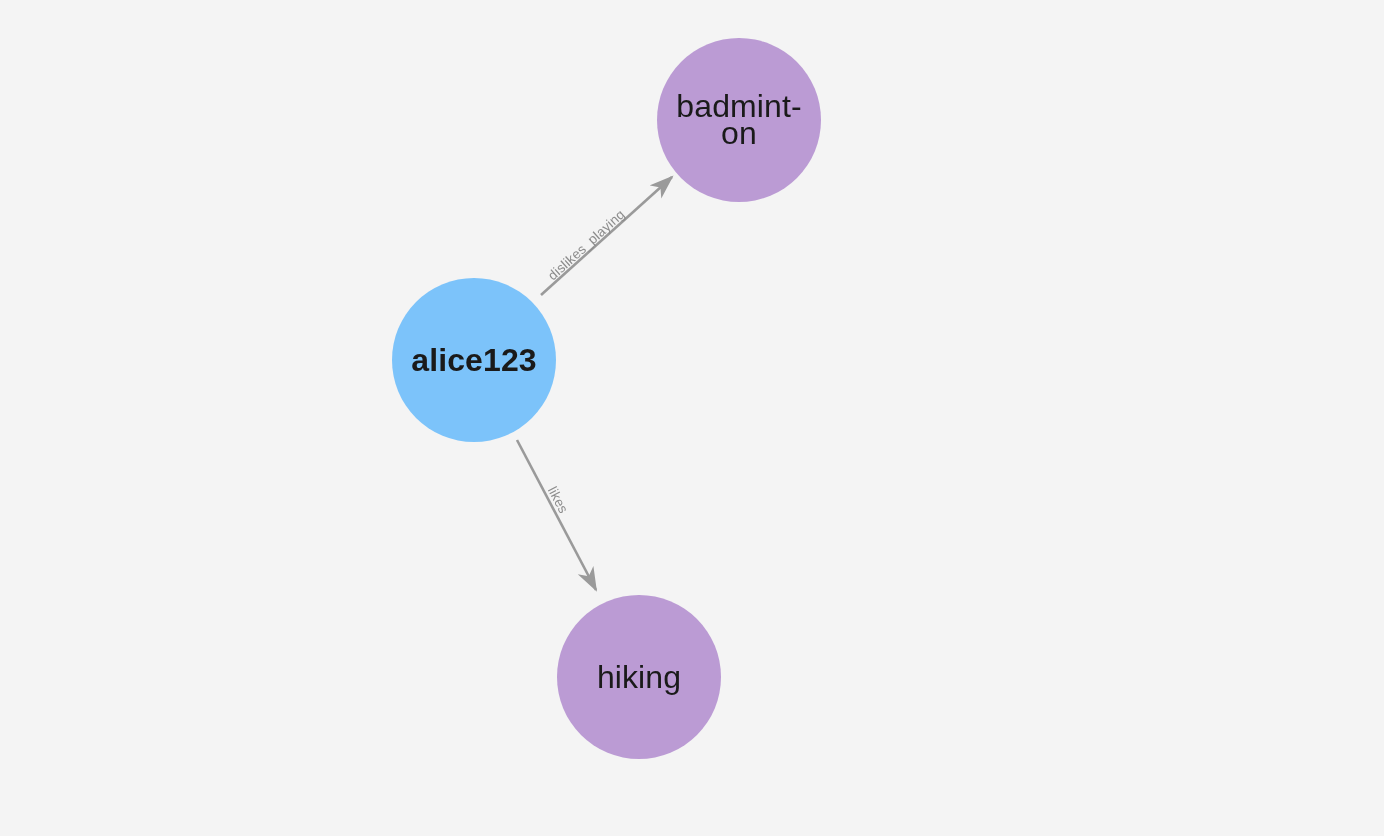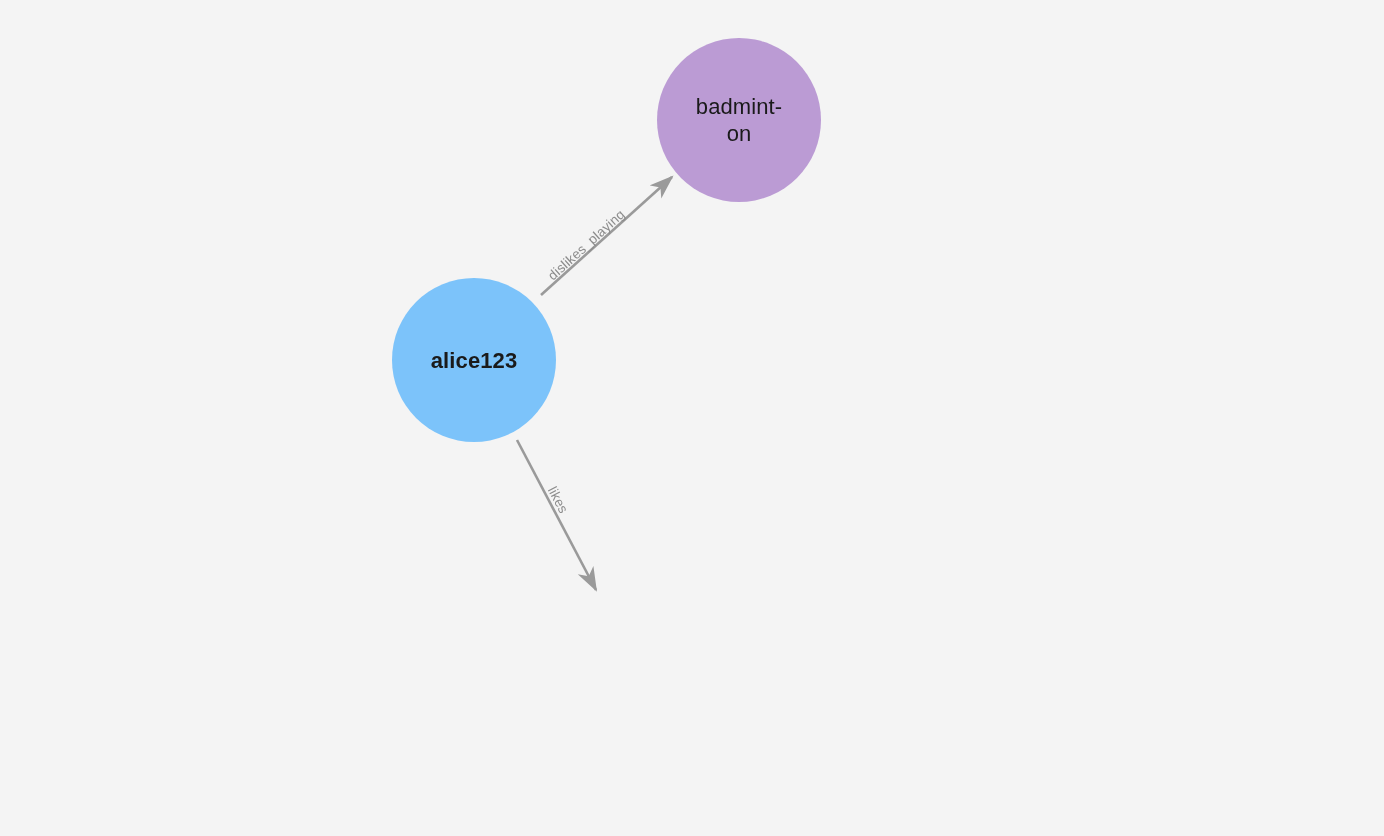--- a/index.html
+++ b/index.html
@@ -30,21 +30,21 @@
     position: absolute;
     border-radius: 50%;
     display: flex;
     align-items: center;
     justify-content: center;
     text-align: center;
     box-sizing: border-box;
   }
   .node-label {
     color: #1a1a1a;
-    font-size: 22px;
+    font-size: 32px;
     line-height: 27px;
     letter-spacing: 0.1px;
     white-space: pre-line;
     pointer-events: none;
     padding: 0 6px;
   }
   .edge-label {
     position: absolute;
     color: #8c8c8c;
     font-size: 13.5px;
@@ -75,14 +75,17 @@
 
   <div class="graph-node" id="node-0" style="left: 392px; top: 278px; width: 164px; height: 164px; background: rgb(124, 195, 250); font-weight: bold;">
     <span class="node-label" style="color: rgb(26, 26, 26);">alice123</span>
   </div>
 
   <div class="graph-node" id="node-1" style="left: 657px; top: 38px; width: 164px; height: 164px; background: rgb(187, 155, 212);">
     <span class="node-label" style="color: rgb(26, 26, 26);">badmint-
 on</span>
   </div>
 
+  <div class="graph-node" id="node-2" style="left: 557px; top: 595px; width: 164px; height: 164px; background: rgb(187, 155, 212);">
+    <span class="node-label" style="color: rgb(26, 26, 26);">hiking</span>
+  </div>
 
 </div>
 
 </body></html>

